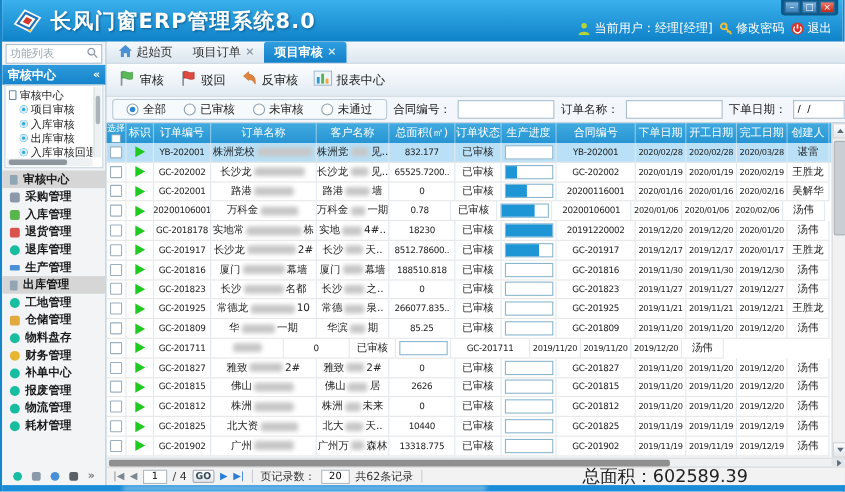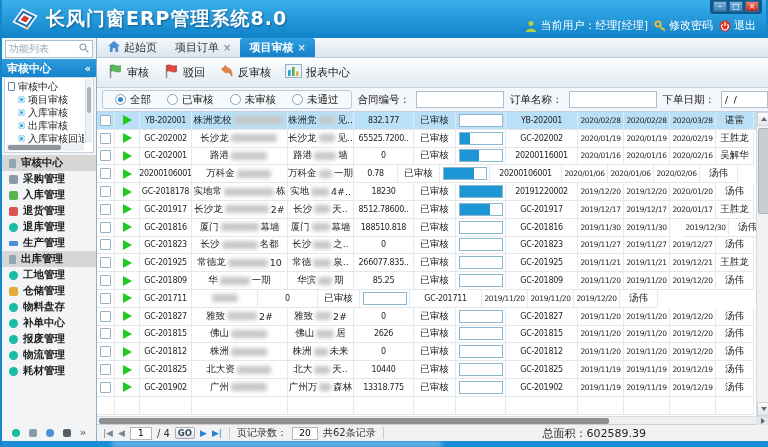--- a/index.html
+++ b/index.html
@@ -95,21 +95,21 @@
   .hbtn{position:absolute;right:0;top:0;width:14px;height:8px;display:flex;align-items:center;justify-content:center;background:#e4e7ea}
 
   
   .pagebar{height:17px;background:#f2f2f2;border-top:1px solid #cfcfcf;display:flex;align-items:center;gap:5px;padding:0 6px;flex:none;font-size:10px;color:#333}
   .pnav{color:#7a8793;font-size:9px;cursor:default}
   .pnav.blue{color:#2a7fd4}
   .pg-in{width:22px;height:13px;border:1px solid #b0b8bf;background:#fff;font-size:9px;text-align:center;font-family:inherit}
   .pg-in.w28{width:26px}
   .psep{width:1px;height:12px;background:#c9cdd1;margin:0 2px}
   .go{font-weight:bold;font-size:8.5px;color:#3a4a58;border:1px solid #aab;background:linear-gradient(#fff,#dfe5ea);padding:0 2px;border-radius:2px}
-  .ptotal{margin-left:auto;margin-right:118px;font-size:11px;color:#222}
+  .ptotal{margin-left:auto;margin-right:84px;font-size:16px;color:#222}
 
   .footer{position:absolute;left:0;bottom:0;width:768px;height:6px;background:#1b8cd8;overflow:hidden}
   .fstreak{position:absolute;left:110px;top:1px;width:330px;height:4px;background:rgba(255,255,255,.45);filter:blur(2px)}
 </style>
 </head>
 <body>
 
 <div class="app">
 
   <div class="hdr">
@@ -239,20 +239,24 @@
         </div>
         <div class="mi">
           <span class="ic sq" style="background: rgb(226, 169, 60);"></span>
           <span>仓储管理</span>
         </div>
         <div class="mi">
           <span class="ic ci" style="background: rgb(23, 189, 160);"></span>
           <span>物料盘存</span>
         </div>
         <div class="mi">
+          <span class="ic ci" style="background: rgb(232, 181, 48);"></span>
+          <span>财务管理</span>
+        </div>
+        <div class="mi">
           <span class="ic ci" style="background: rgb(23, 189, 160);"></span>
           <span>补单中心</span>
         </div>
         <div class="mi">
           <span class="ic ci" style="background: rgb(23, 189, 160);"></span>
           <span>报废管理</span>
         </div>
         <div class="mi">
           <span class="ic ci" style="background: rgb(23, 189, 160);"></span>
           <span>物流管理</span>
@@ -342,20 +346,38 @@
       <input class="fin" style="">
       <span class="flabel">订单名称：</span>
       <input class="fin" style="">
       <span class="flabel">下单日期：</span>
       <span class="dfield">
         <input class="din" value="/  /" style="">
         <span class="dbtn">▾</span>
       </span>
 
     </div>
+    <div class="thead" id="tableHead">
+        <div class="th c0" style="width: 18px;">
+          <span>选择</span>
+          <span class="hcb"></span>
+        </div>
+        <div class="th" style="width: 25px;">标识</div>
+        <div class="th" style="width: 52px;">订单编号</div>
+        <div class="th" style="width: 96px;">订单名称</div>
+        <div class="th" style="width: 66px;">客户名称</div>
+        <div class="th" style="width: 60px;">总面积(㎡)</div>
+        <div class="th" style="width: 42px;">订单状态</div>
+        <div class="th" style="width: 50px;">生产进度</div>
+        <div class="th" style="width: 72px;">合同编号</div>
+        <div class="th" style="width: 46px;">下单日期</div>
+        <div class="th" style="width: 46px;">开工日期</div>
+        <div class="th" style="width: 46px;">完工日期</div>
+        <div class="th" style="width: 38px;">创建人</div>
+      </div>
     <div class="tbody" id="tableBody">
         <div class="tr sel">
           <div class="td" style="width: 18px;">
             <span class="cb"></span>
           </div>
           <div class="td" style="width: 25px;">
             <span class="arrow"></span>
           </div>
           <div class="td num" style="width: 52px;">YB-202001</div>
           <div class="td" style="width: 96px;">株洲党校<span class="redact" style="width: 50px;"></span></div>
@@ -422,21 +444,21 @@
         <div class="tr">
           <div class="td" style="width: 18px;">
             <span class="cb"></span>
           </div>
           <div class="td" style="width: 25px;">
             <span class="arrow"></span>
           </div>
           <div class="td num" style="width: 52px;">20200106001</div>
           <div class="td" style="width: 96px;">万科金<span class="redact" style="width: 34px;"></span></div>
           <div class="td" style="width: 66px;">万科金<span class="redact" style="width: 16px;"></span>一期</div>
-          <div class="td num" style="width: 44px;">0.78</div>
+          <div class="td num" style="width: 56px;">0.78</div>
           <div class="td" style="width: 42px;">已审核</div>
           <div class="td" style="width: 50px;">
             <span class="pbox">
               <span class="pfill" style="width: 72%;"></span>
             </span>
           </div>
           <div class="td num" style="width: 72px;">20200106001</div>
           <div class="td dt" style="width: 46px;">2020/01/06</div>
           <div class="td dt" style="width: 46px;">2020/01/06</div>
           <div class="td dt" style="width: 46px;">2020/02/06</div>
@@ -501,21 +523,21 @@
           <div class="td num" style="width: 60px;">188510.818</div>
           <div class="td" style="width: 42px;">已审核</div>
           <div class="td" style="width: 50px;">
             <span class="pbox">
               <span class="pfill" style="width: 0%;"></span>
             </span>
           </div>
           <div class="td num" style="width: 72px;">GC-201816</div>
           <div class="td dt" style="width: 46px;">2019/11/30</div>
           <div class="td dt" style="width: 46px;">2019/11/30</div>
-          <div class="td dt" style="width: 46px; margin-left: 13px;">2019/12/30</div>
+          <div class="td dt" style="width: 46px;">2019/12/30</div>
           <div class="td" style="width: 38px;">汤伟</div>
         </div>
         <div class="tr">
           <div class="td" style="width: 18px;">
             <span class="cb"></span>
           </div>
           <div class="td" style="width: 25px;">
             <span class="arrow"></span>
           </div>
           <div class="td num" style="width: 52px;">GC-201823</div>

